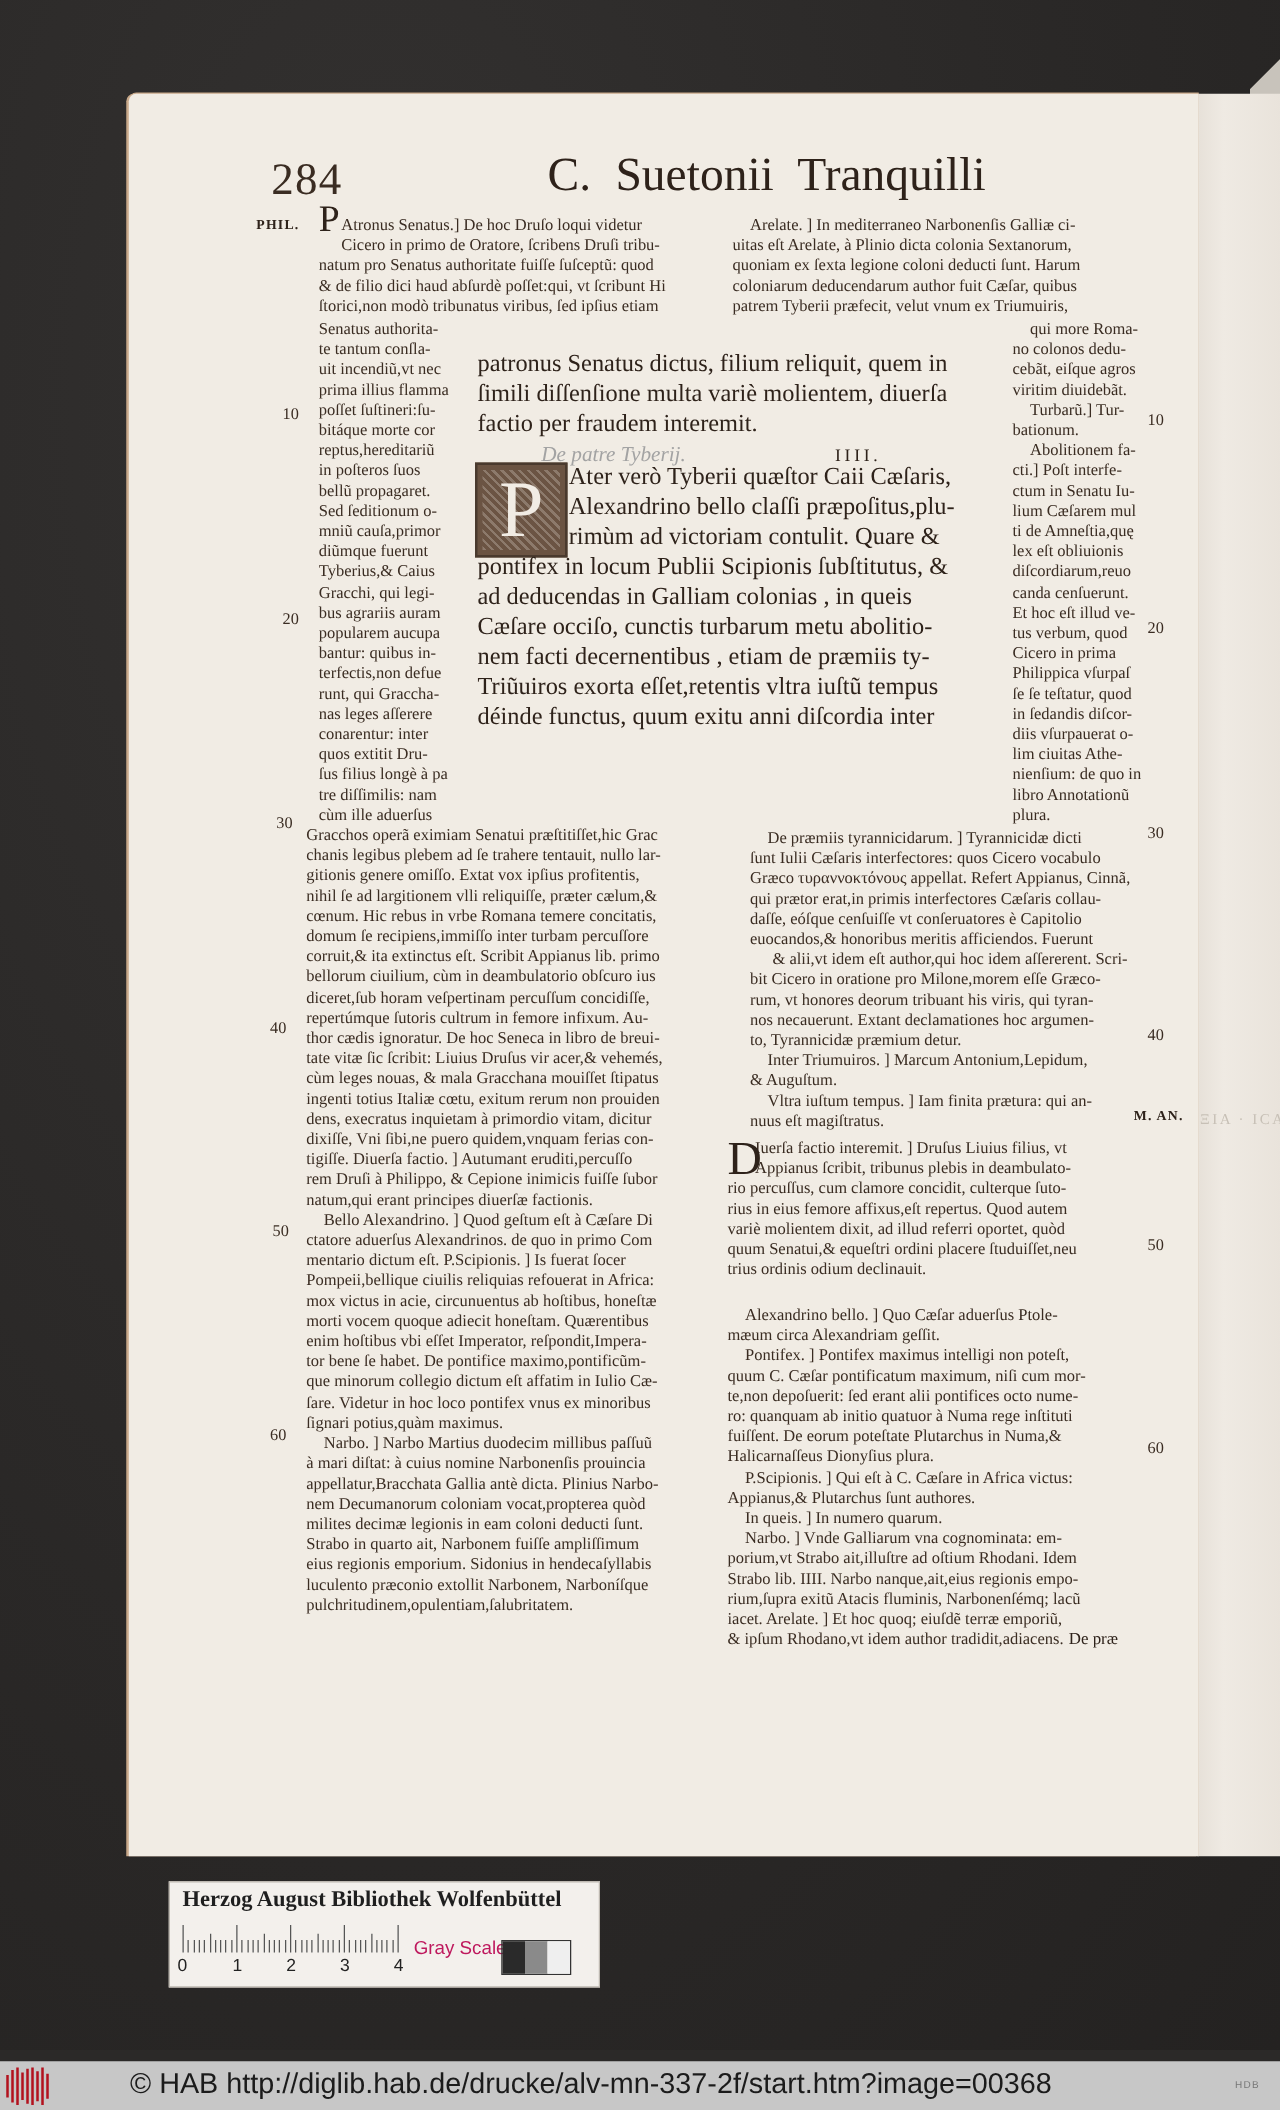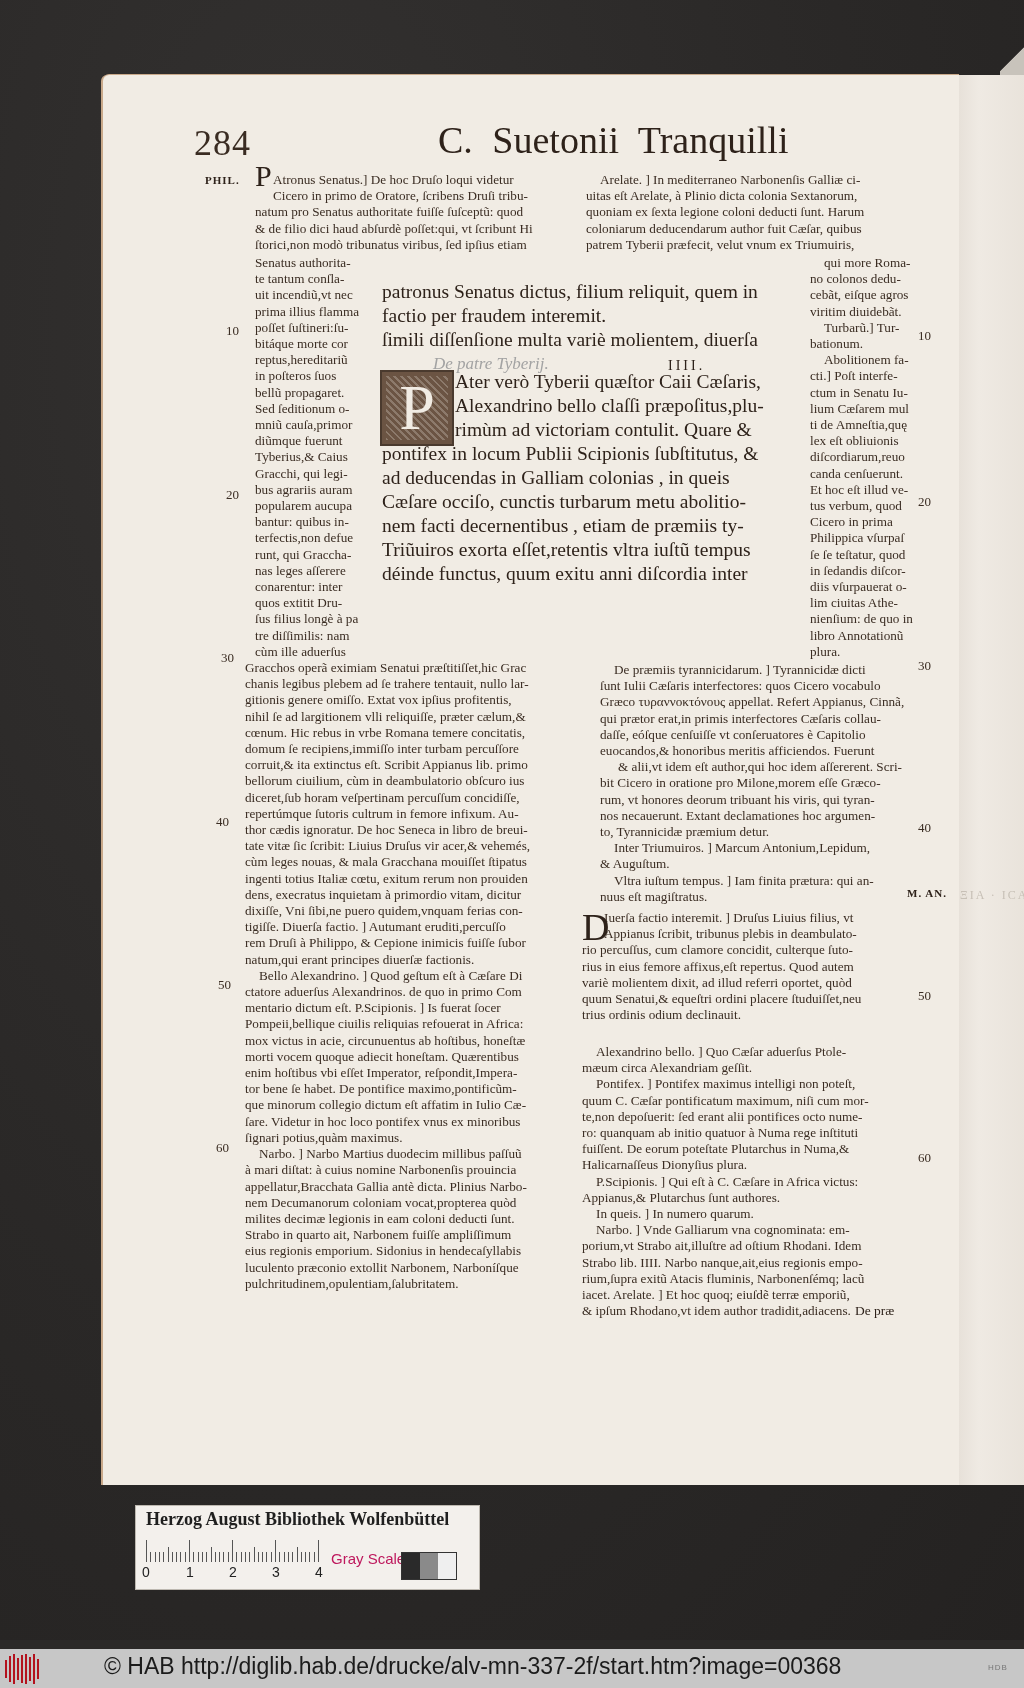--- a/index.html
+++ b/index.html
@@ -22,21 +22,21 @@
   .page-right-edge {
     position:absolute; left:958px; top:75px; width:66px; height:1410px;
     background:linear-gradient(90deg,#e7e1d9 0%, #efeae3 30%, #e9e3db 100%);
     border-left:1px solid #cfc8bd;
   }
   .page-corner {
     position:absolute; left:1000px; top:40px; width:24px; height:40px;
     background:linear-gradient(135deg, transparent 48%, #c8c3bb 50%);
   }
   .abs { position:absolute; white-space:nowrap; }
-  .pagenum { left:194px; top:122px; font-size:36px; letter-spacing:1px; color:#3a2c22; font-family:"Liberation Serif", serif; }
+  .pagenum { left:217px; top:122px; font-size:36px; letter-spacing:1px; color:#3a2c22; font-family:"Liberation Serif", serif; }
   .runhead { left:438px; top:118px; font-size:38px; color:#2e221a; font-family:"Liberation Serif", serif; word-spacing:10px; }
   .margin-tag { font-size:11px; font-weight:bold; letter-spacing:1px; color:#2e221a; font-family:"Liberation Serif", serif; }
   .line-num { font-size:13px; color:#3a2c22; font-family:"Liberation Serif", serif; }
   .note { font-family:"Liberation Serif", serif; font-size:13.2px; line-height:16.2px; color:#3a2c22; }
   .note p { margin:0; }
   .note .ind { text-indent:14px; }
   .main-text { font-family:"Liberation Serif", serif; font-size:19.5px; line-height:24px; color:#2e221a; }
   .main-text p { margin:0; }
   .chapter-head { font-family:"Liberation Serif", serif; font-size:17px; font-style:italic; color:#a3a3a3; }
   .chapter-num { font-family:"Liberation Serif", serif; font-size:14px; letter-spacing:3px; color:#2e221a; }
@@ -277,22 +277,22 @@
     <p style="white-space: nowrap;">Strabo lib. IIII. Narbo nanque,ait,eius regionis empo-</p>
     <p style="white-space: nowrap;">rium,ſupra exitũ Atacis fluminis, Narbonenſémq; lacũ</p>
     <p style="white-space: nowrap;">iacet.   Arelate. ] Et hoc quoq; eiuſdẽ terræ emporiũ,</p>
     <p style="white-space: nowrap;">&amp; ipſum Rhodano,vt idem author tradidit,adiacens.</p>
   </div>
 
 <div class="abs catchword" style="left:855px;top:1303px;">De præ</div>
 
 <div class="col main-text" style="left:382px;top:280px;width:400px;">
   <p style="white-space:nowrap;">patronus Senatus dictus, filium reliquit, quem in</p>
+  <p style="white-space:nowrap;">ſimili diſſenſione multa variè molientem, diuerſa</p>
   <p style="white-space:nowrap;">factio per fraudem interemit.</p>
-  <p style="white-space:nowrap;">ſimili diſſenſione multa variè molientem, diuerſa</p>
 </div>
 <div class="abs chapter-head" style="left:433px;top:354px;">De patre Tyberij.</div>
 <div class="abs chapter-num" style="left:668px;top:358px;">IIII.</div>
 
 <div class="drop-init">
     <span>P</span>
   </div>
 
 <div class="col main-text" style="left:455px;top:370px;width:330px;">
   <p style="white-space:nowrap;">Ater verò Tyberii quæſtor Caii Cæſaris,</p>

